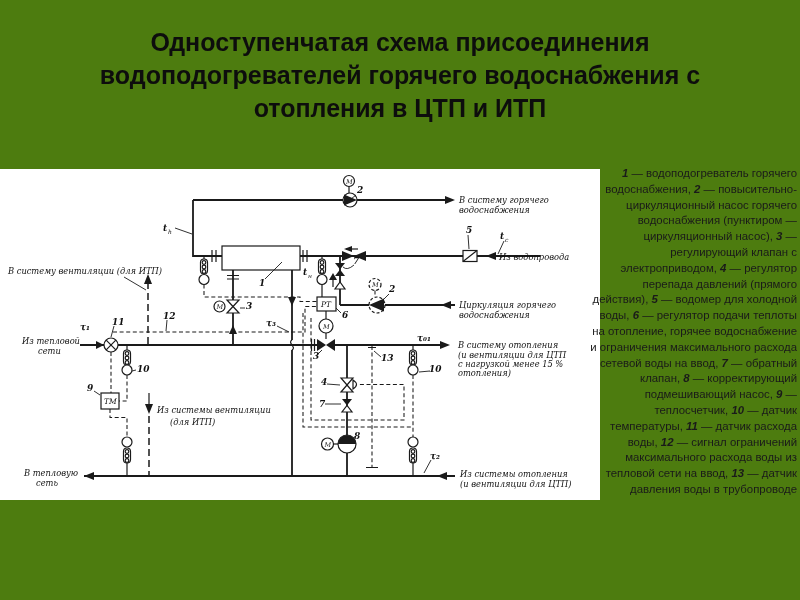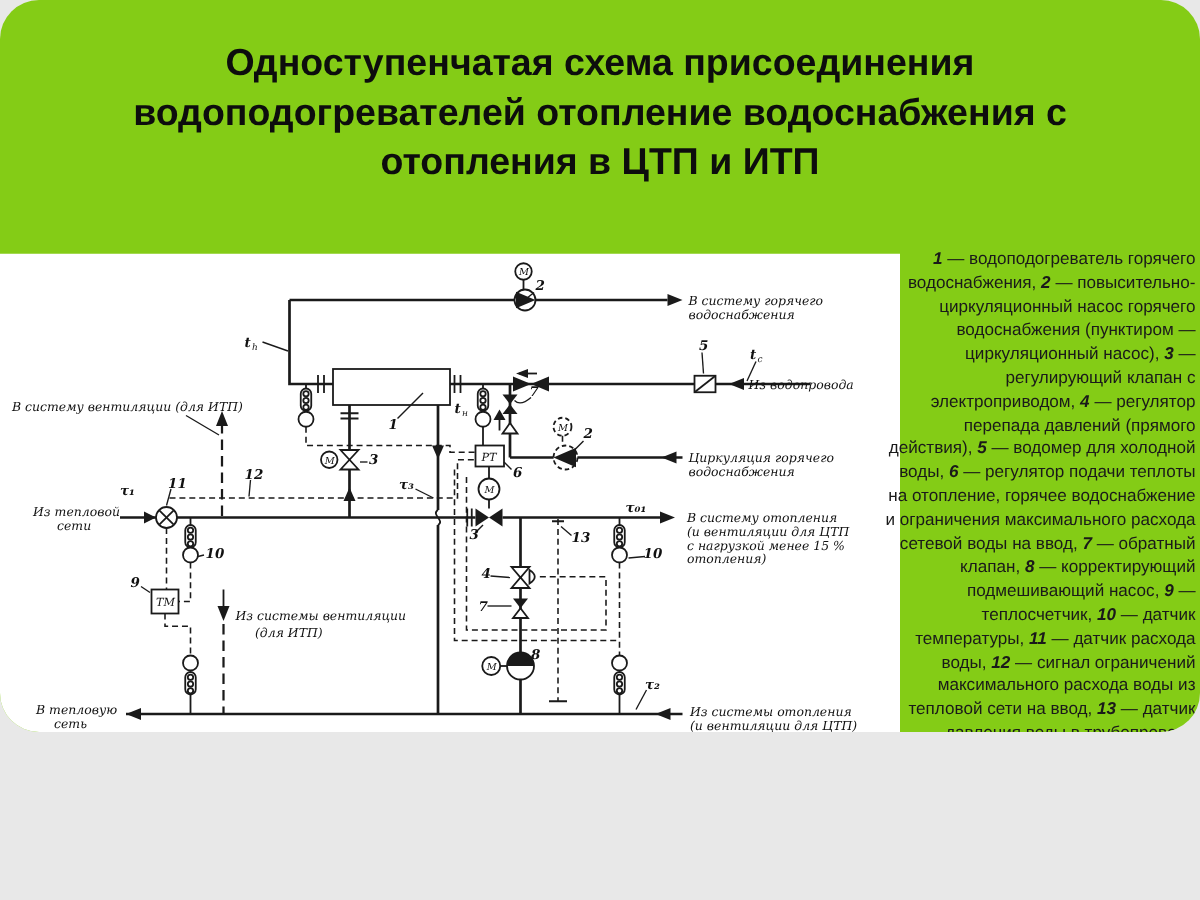--- a/index.html
+++ b/index.html
@@ -1,17 +1,17 @@
 <!DOCTYPE html>
 <html><head>
 <meta charset="utf-8">
 <style>
   html,body{margin:0;padding:0;background:#e8e8e8;}
-  .slide{position:relative;width:800px;height:488px;background:#84cc16;overflow:hidden;
-         font-family:"Liberation Sans",sans-serif;border-radius:26px;}
+  .slide{position:relative;width:800px;height:600px;background:#4d7c0f;overflow:hidden;
+         font-family:"Liberation Sans",sans-serif;}
   .title{position:absolute;left:0;top:26px;width:800px;text-align:center;
          font-weight:bold;font-size:25px;line-height:33px;color:#0d0d0d;letter-spacing:0;}
   .diagram{position:absolute;left:0;top:169px;}
   .legend{position:absolute;left:588px;top:166px;width:209px;
           font-size:11.4px;line-height:15.8px;color:#1a1a1a;text-align:right;}
   .legend .ln{font-weight:bold;font-style:italic;}
   
   .pipe{stroke:#1a1a1a;stroke-width:1.8;fill:none;}
   .thin{stroke:#1a1a1a;stroke-width:1.2;fill:none;}
   .dash{stroke:#1a1a1a;stroke-width:1.05;fill:none;stroke-dasharray:4 2.6;}
@@ -25,21 +25,21 @@
   .mt {font-family:"DejaVu Serif",serif;font-style:italic;font-size:6.5px;fill:#111;}
   .sub{font-family:"DejaVu Serif",serif;font-style:italic;font-size:6px;fill:#111;}
 </style>
 </head>
 <body>
 
 <div class="slide">
 
   <div class="title">
     <div>Одноступенчатая схема присоединения</div>
-    <div>водоподогревателей отопление водоснабжения с</div>
+    <div>водоподогревателей горячего водоснабжения с</div>
     <div>отопления в ЦТП и ИТП</div>
   </div>
 
   <svg class="diagram" width="600" height="331" viewBox="0 169 600 331" xmlns="http://www.w3.org/2000/svg">
 
     <rect x="0" y="169" width="600" height="331" fill="#ffffff"></rect>
 
     <g>
 
       <path class="pipe" d="M193,200 H343 M357,200 H445"></path>

